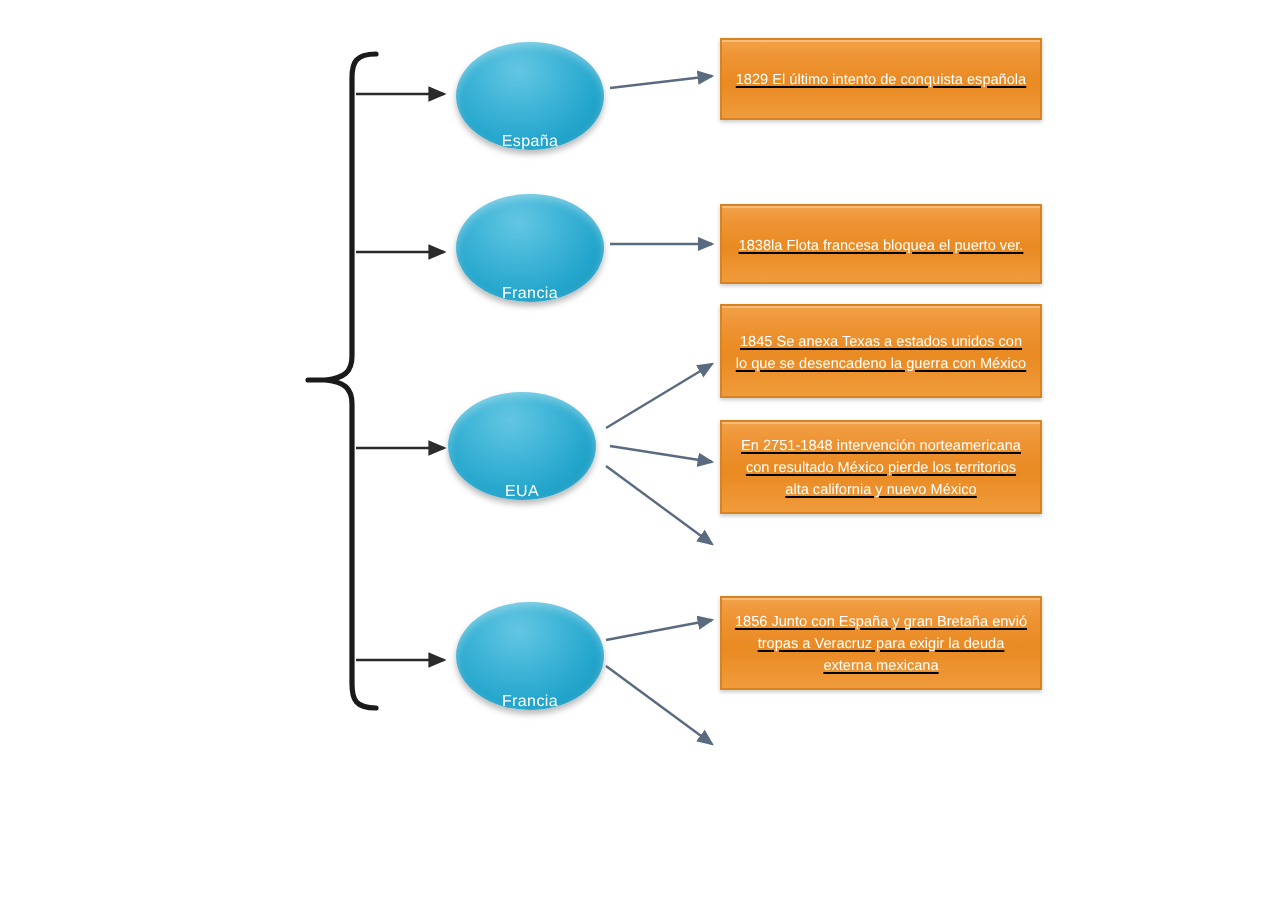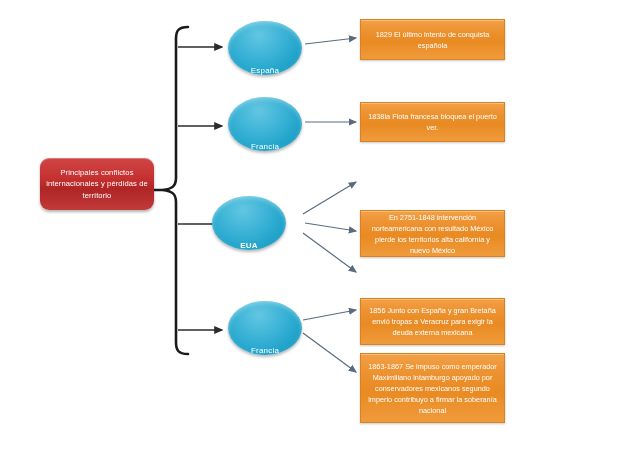--- a/index.html
+++ b/index.html
@@ -66,36 +66,37 @@
     justify-content: center;
   }
   .ellipse .label {
     color: #ffffff;
     font-size: 8px;
     text-align: center;
     letter-spacing: 0.2px;
   }
   #ellipse-espana  { left: 228px; top: 21px;  }
   #ellipse-francia-1 { left: 228px; top: 97px; }
-  #ellipse-eua     { left: 212px; top: 196px; font-weight: bold; }
+  #ellipse-eua     { left: 224px; top: 196px; }
   #ellipse-francia-2 { left: 228px; top: 301px; }
 
   
   .obox {
     position: absolute;
     left: 360px;
-    width: 145px;
+    width: 161px;
     background: linear-gradient(180deg, #f2a148 0%, #ee9434 22%, #e98a22 55%, #f09b3c 100%);
     border: 1px solid #d88320;
     box-shadow: 0 1px 2px rgba(0,0,0,0.22), inset 0 1px 0 rgba(255,255,255,0.30);
     display: flex;
     align-items: center;
     justify-content: center;
     box-sizing: border-box;
     padding: 3px 6px;
+    text-decoration: underline;
   }
   .obox .label {
     color: #ffffff;
     font-size: 7.3px;
     line-height: 11px;
     text-align: center;
   }
   #obox-0 { top: 19px;  height: 41px; }
   #obox-1 { top: 102px; height: 40px; }
   #obox-2 { top: 152px; height: 47px; }
@@ -135,46 +136,43 @@
     <line x1="305" y1="122" x2="356" y2="122" stroke="#5a6b80" stroke-width="1.2" marker-end="url(#arrowGray)"></line>
 
     <line x1="303" y1="214" x2="356" y2="182" stroke="#5a6b80" stroke-width="1.2" marker-end="url(#arrowGray)"></line>
     <line x1="305" y1="223" x2="356" y2="231" stroke="#5a6b80" stroke-width="1.2" marker-end="url(#arrowGray)"></line>
     <line x1="303" y1="233" x2="356" y2="272" stroke="#5a6b80" stroke-width="1.2" marker-end="url(#arrowGray)"></line>
 
     <line x1="303" y1="320" x2="356" y2="310" stroke="#5a6b80" stroke-width="1.2" marker-end="url(#arrowGray)"></line>
     <line x1="303" y1="333" x2="356" y2="372" stroke="#5a6b80" stroke-width="1.2" marker-end="url(#arrowGray)"></line>
   </svg>
 
-  <div class="root-node">
-    <div class="label">Principales conflictos internacionales y pérdidas de territorio</div>
-  </div>
 
   <div class="ellipse" id="ellipse-espana">
     <div class="label">España</div>
   </div>
   <div class="ellipse" id="ellipse-francia-1">
     <div class="label">Francia</div>
   </div>
   <div class="ellipse" id="ellipse-eua">
     <div class="label">EUA</div>
   </div>
   <div class="ellipse" id="ellipse-francia-2">
     <div class="label">Francia</div>
   </div>
 
   <div class="obox" id="obox-0">
     <div class="label">1829 El último intento de conquista española</div>
   </div>
   <div class="obox" id="obox-1">
     <div class="label">1838la Flota francesa bloquea el puerto ver.</div>
   </div>
+  <div class="obox" id="obox-2">
+    <div class="label">1845 Se anexa Texas a estados unidos con lo que se desencadeno la guerra con México</div>
+  </div>
   <div class="obox" id="obox-3">
     <div class="label">En 2751-1848  intervención norteamericana con resultado México pierde los territorios alta  california y nuevo México</div>
   </div>
   <div class="obox" id="obox-5">
     <div class="label">1856 Junto con España y gran Bretaña envió tropas a Veracruz para exigir la deuda externa mexicana</div>
   </div>
-  <div class="obox" id="obox-6">
-    <div class="label">1863-1867  Se impuso como emperador Maximiliano intamburgo apoyado por conservadores mexicanos segundo imperio contribuyo a firmar la soberanía nacional</div>
-  </div>
 
 </div>
 
 </body></html>

